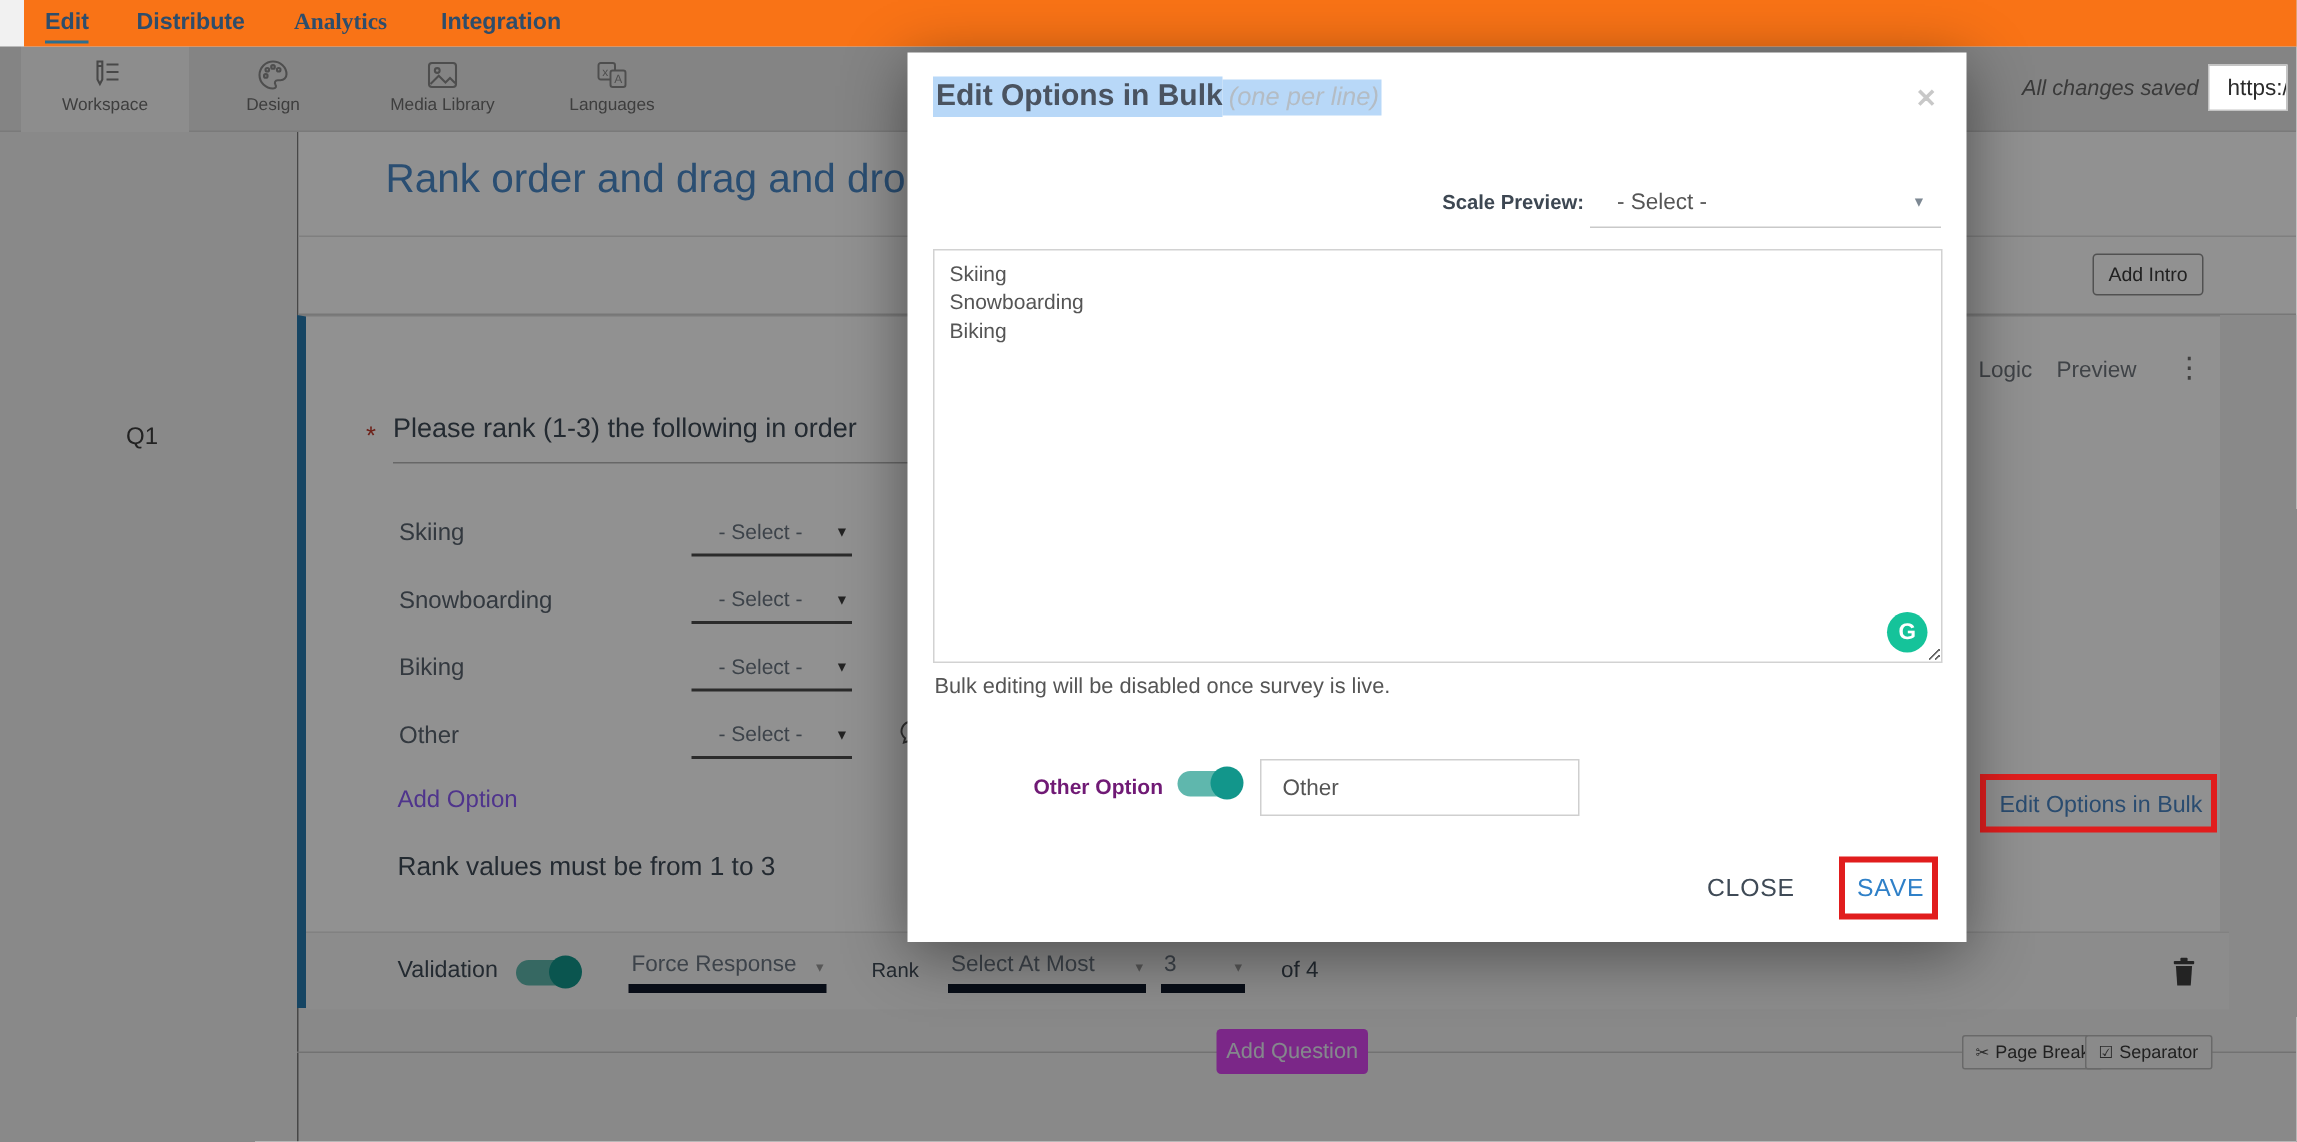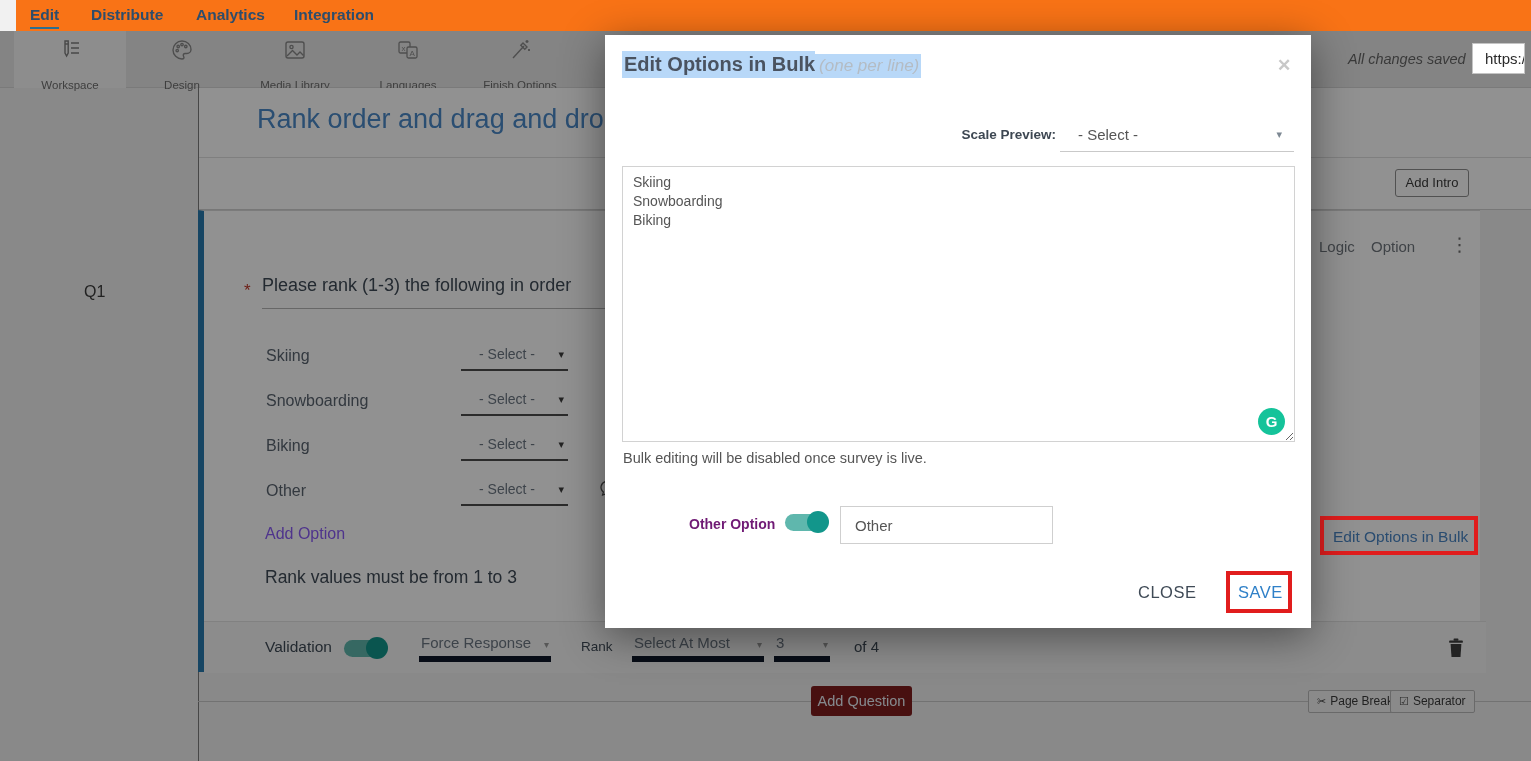--- a/index.html
+++ b/index.html
@@ -10,21 +10,21 @@
   
   .topnav { position:absolute; left:16px; top:0; width:1531px; height:31px; background:#f97316; z-index:70; }
   .topnav .nav-item { position:absolute; top:6px; font-size:15.5px; font-weight:700; color:#2e4d6b; cursor:pointer; }
   .topnav .nav-item.active { border-bottom:2px solid #2d6e8f; padding-bottom:3px; }
 
   
   .toolbar { position:absolute; left:0; top:31px; width:1531px; height:57px; background:#e9e9e9; border-bottom:1px solid #d7d7d7; }
   .tool-tile { position:absolute; top:0; width:112px; height:57px; text-align:center; cursor:pointer; }
   .tool-tile.selected { background:#f8f8f8; }
   .tool-tile .t-icon { display:block; margin:6px auto 0; width:26px; height:26px; }
-  .tool-tile .t-label { display:block; font-size:11.5px; color:#6e6e6e; margin-top:16px;text-align:center; }
+  .tool-tile .t-label { display:block; font-size:11.5px; color:#6e6e6e; margin-top:1px;text-align:center; }
 
   
   .status-saved { position:absolute; left:1348px; top:51px; font-style:italic; font-size:14.5px; color:#3a3a3a; z-index:60; }
   .url-box { position:absolute; left:1472px; top:43px; width:53px; height:31px; background:#ffffff; border:1px solid #c4c4c4; z-index:60;
              font-size:15px; color:#2b2b2b; line-height:29px; padding-left:12px; overflow:hidden; white-space:nowrap; }
 
   
   .sidebar-divider { position:absolute; left:198px; top:88px; width:1px; height:673px; background:#7d7d7d; }
   .qnum { position:absolute; left:84px; top:283px; font-size:16px; color:#3c3c3c; }
   .title-band { position:absolute; left:199px; top:88px; width:1332px; height:70px; background:#ffffff; border-bottom:1px solid #e0e0e0; }
@@ -56,21 +56,21 @@
   .toggle { position:relative; width:42px; height:17px; border-radius:9px; background:#5fb7ad; cursor:pointer; }
   .toggle .knob { position:absolute; right:-2px; top:-3px; width:22px; height:22px; border-radius:50%; background:#12968b; }
   .v-toggle { position:absolute; left:140px; top:18px; }
   .v-sel { position:absolute; top:12px; height:28px; border-bottom:6px solid #0f172a; cursor:pointer; }
   .v-sel .sel-val { font-size:15px; color:#6b7682; padding-left:2px; }
   .v-sel .caret { position:absolute; right:2px; top:5px; font-size:10px; color:#9a9a9a; }
   .v-static { position:absolute; font-size:15px; color:#3f4a56; }
   .trash-btn { position:absolute; left:1243px; top:15px; width:20px; height:24px; cursor:pointer; }
 
   .bottom-line { position:absolute; left:198px; top:701px; width:1333px; height:1px; background:#c9c9c9; }
-  .add-question-btn { position:absolute; left:811px; top:686px; width:101px; height:30px; background:#7f1d1d; border-radius:3px;
+  .add-question-btn { position:absolute; left:811px; top:686px; width:101px; height:30px; background:#d946ef; border-radius:3px;
                       color:#e9f0f7; font-size:14.5px; text-align:center; line-height:30px; cursor:pointer; }
   .mini-btn { position:absolute; top:690px; height:23px; background:#f3f3f3; border:1px solid #b9b9b9; border-radius:2px;
               font-size:12px; color:#3a3a3a; line-height:21px; padding:0 8px; cursor:pointer; white-space:nowrap; }
   .mini-btn .mb-icon { font-size:11px; margin-right:4px; color:#4a4a4a; }
 
   
   .dim-overlay { position:absolute; left:0; top:31px; width:1531px; height:730px; background:rgba(0,0,0,0.43); z-index:40; }
 
   
   .red-box { position:absolute; border:4px solid #e11d1d; z-index:60; pointer-events:none; }
@@ -103,21 +103,21 @@
   svg { display:block; }
 </style>
 </head>
 <body>
 
 <div id="app">
 
   <div class="topnav">
     <span class="nav-item active" style="left:14px;">Edit</span>
     <span class="nav-item" style="left:75px;">Distribute</span>
-    <span class="nav-item" style="left:180px;">Analytics</span>
+    <span class="nav-item" style="left:180px;font-family:Liberation Serif, serif;">Analytics</span>
     <span class="nav-item" style="left:278px;">Integration</span>
   </div>
 
   <div class="toolbar">
     <div class="tool-tile selected" style="left:14px;">
       <span class="t-icon">
         <svg width="26" height="26" viewBox="0 0 26 26" fill="none" stroke="#7f7f7f" stroke-width="1.4">
           <path d="M8 4v12l1.6 3L11.2 16V4z"></path>
             <path d="M8 7h3.2"></path>
             <path d="M14 6h8M14 11h8M14 16h8"></path>
@@ -151,31 +151,20 @@
       <span class="t-icon">
         <svg width="26" height="26" viewBox="0 0 26 26" fill="none" stroke="#8a8a8a" stroke-width="1.3">
           <rect x="4" y="5" width="11" height="11" rx="1.5"></rect>
           <rect x="12" y="10" width="10" height="11" rx="1.5" fill="#e9e9e9"></rect>
           <text x="6.5" y="13.5" font-size="8" fill="#8a8a8a" stroke="none" font-family="Liberation Sans, sans-serif">x</text>
           <text x="14.5" y="18.5" font-size="8" fill="#8a8a8a" stroke="none" font-family="Liberation Sans, sans-serif">A</text>
         </svg>
       </span>
       <span class="t-label">Languages</span>
     </div>
-    <div class="tool-tile" style="left:464px;">
-      <span class="t-icon">
-        <svg width="26" height="26" viewBox="0 0 26 26" fill="none" stroke="#8a8a8a" stroke-width="1.4">
-          <path d="M6 21L17 9"></path>
-            <path d="M16 6l4 4-2.2 2.2-4-4z"></path>
-          <path d="M20 3v3M18.5 4.5h3"></path>
-            <path d="M22 12v2M21 13h2"></path>
-        </svg>
-      </span>
-      <span class="t-label">Finish Options</span>
-    </div>
     <div class="tool-tile" style="left:584px;">
       <span class="t-icon">
         <svg width="26" height="26" viewBox="0 0 26 26" fill="none" stroke="#8a8a8a" stroke-width="1.4">
           <circle cx="13" cy="13" r="8"></circle>
             <path d="M13 9v8M9 13h8"></path>
         </svg>
       </span>
       <span class="t-label">Add Ons</span>
     </div>
   </div>
@@ -186,21 +175,21 @@
   <div class="title-band">
     <div class="survey-title">Rank order and drag and drop</div>
   </div>
 
   <div class="intro-band">
     <div class="add-intro-btn">Add Intro</div>
   </div>
 
   <div class="qcard">
     <span class="logic-link" style="left:1115px;">Logic</span>
-    <span class="preview-link" style="left:1167px;">Option</span>
+    <span class="preview-link" style="left:1167px;">Preview</span>
     <span class="menu-dots">⋮</span>
 
     <span class="req-star">*</span>
     <span class="q-text">Please rank (1-3) the following in order</span>
     <span class="q-underline"></span>
 
     <div class="opt-row" style="top:128px;">
       <span class="opt-label">Skiing</span>
       <span class="opt-select">
         <span class="sel-val">- Select -</span>

